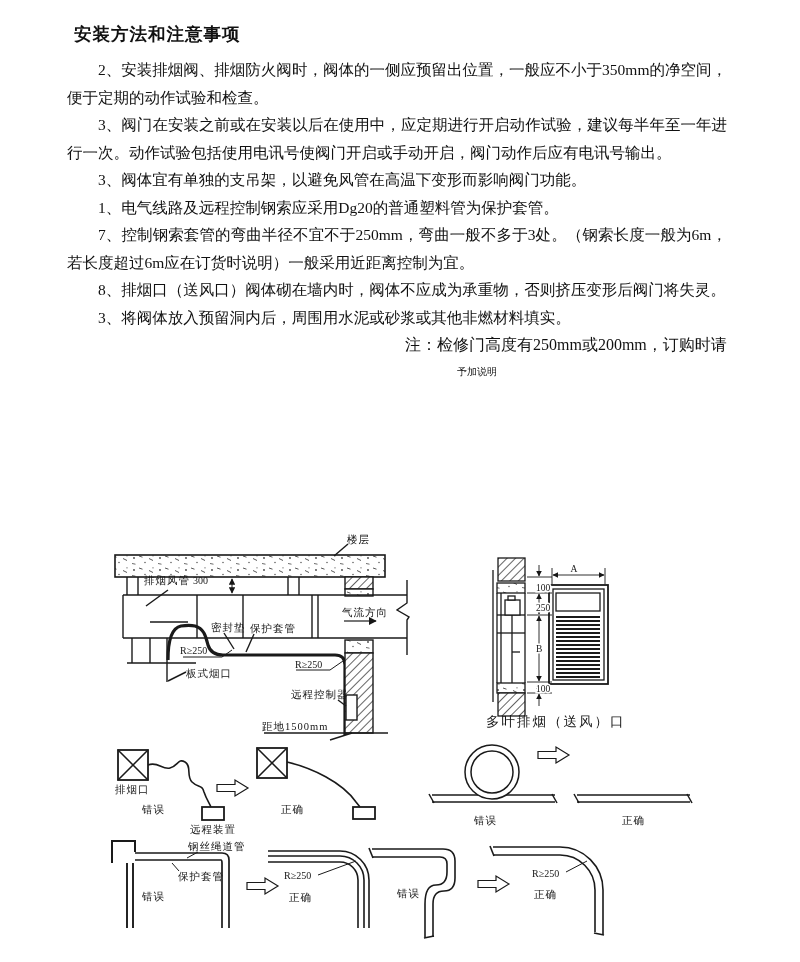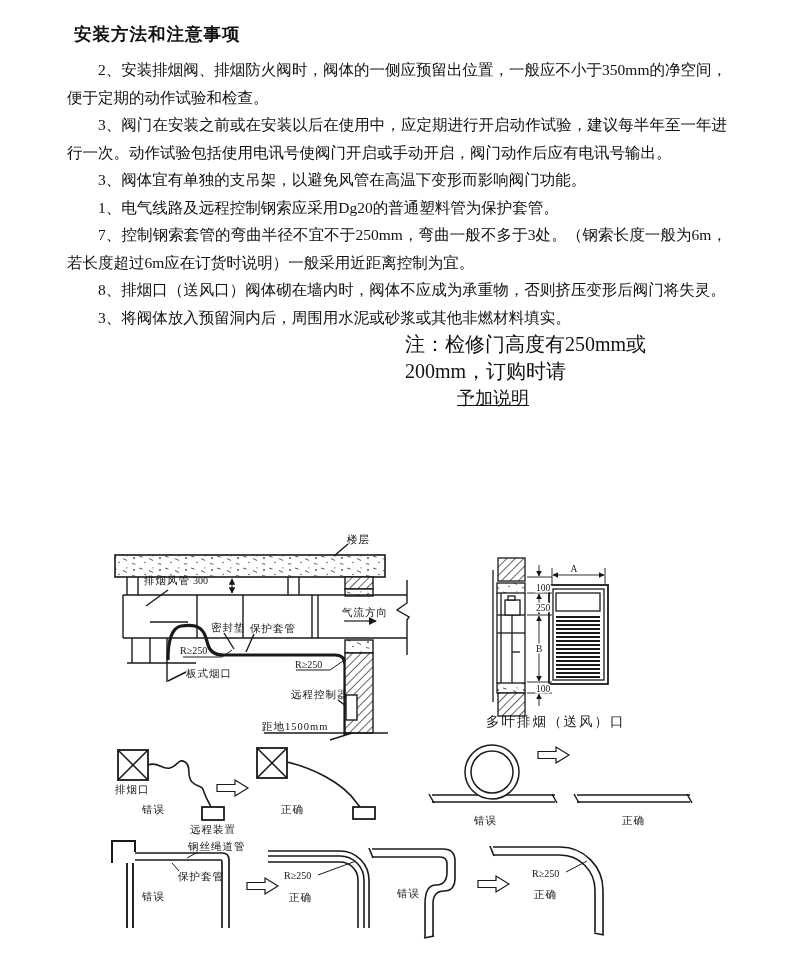--- a/index.html
+++ b/index.html
@@ -14,22 +14,22 @@
     margin-left:32px;
   }
   .doc-title{
     font-size:17.5px;font-weight:bold;letter-spacing:1px;
     margin:10px 0 10px 7px;
   }
   .para{
     font-size:15.5px;line-height:27.5px;text-align:justify;
     text-indent:31px;margin:0;
   }
-  .note-line1{font-size:20px;line-height:27px;margin:0 0 0 338px;}
-  .note-line2{font-size:18px;line-height:27px;margin:0 0 0 390px;text-decoration:underline;}
+  .note-line1{font-size:16px;line-height:27px;margin:0 0 0 338px;}
+  .note-line2{font-size:10px;line-height:27px;margin:0 0 0 390px;}
   svg.diagrams{position:absolute;left:0;top:530px;}
   svg text{fill:#161616;}
   .lbl{font-size:10.5px;letter-spacing:1px;}
   .lbl-s{font-size:10px;}
   .dimnum{font-size:9.5px;paint-order:stroke;stroke:#ffffff;stroke-width:3px;}
   .cap{font-size:13.5px;letter-spacing:2px;}
 </style>
 </head>
 <body>
 

